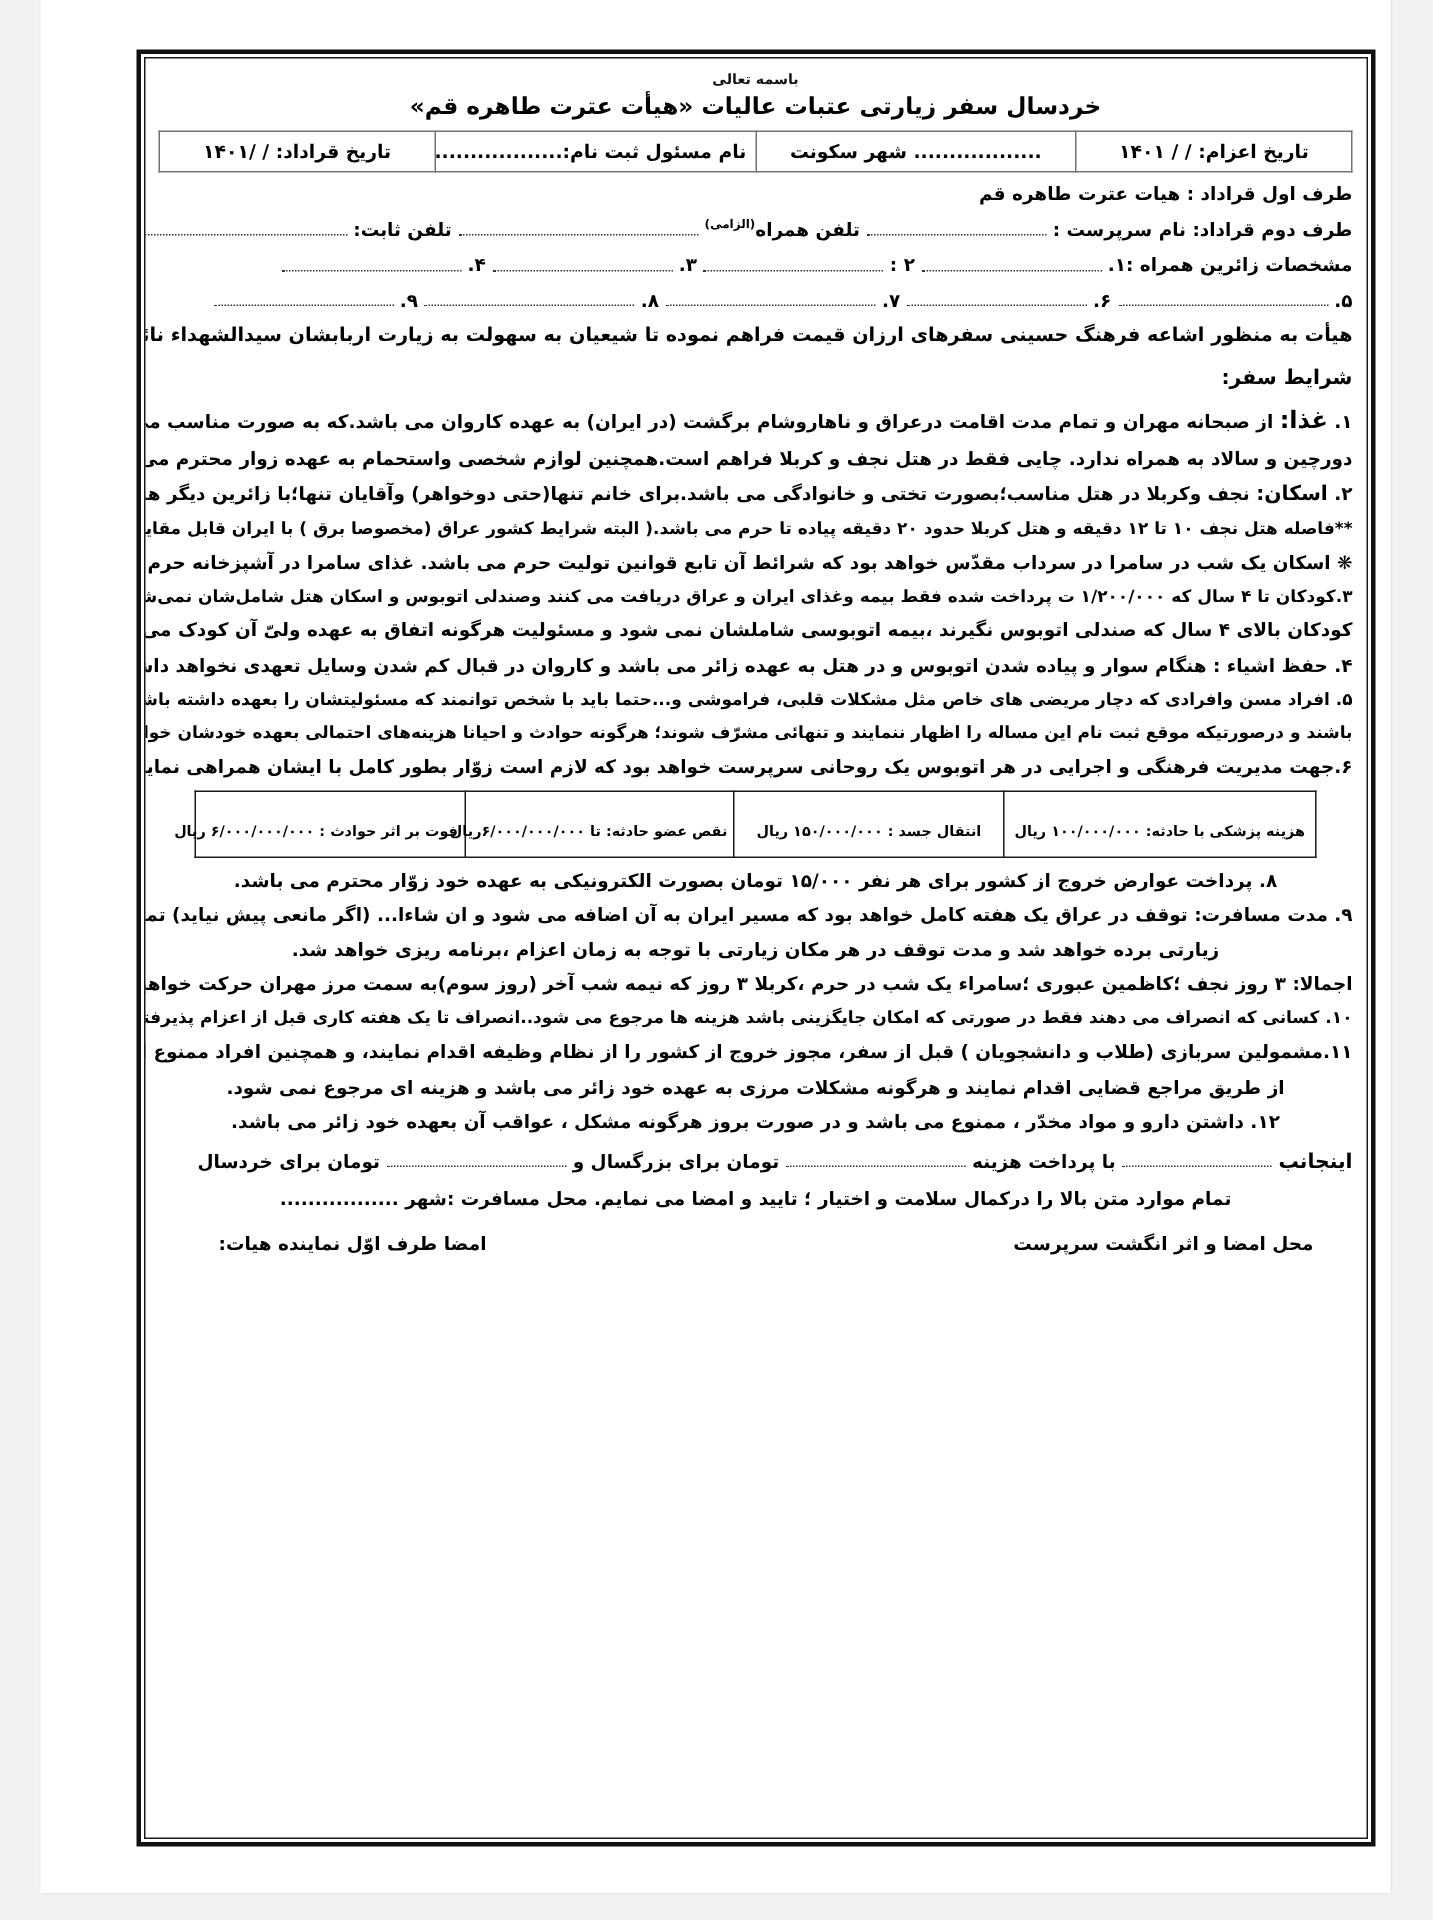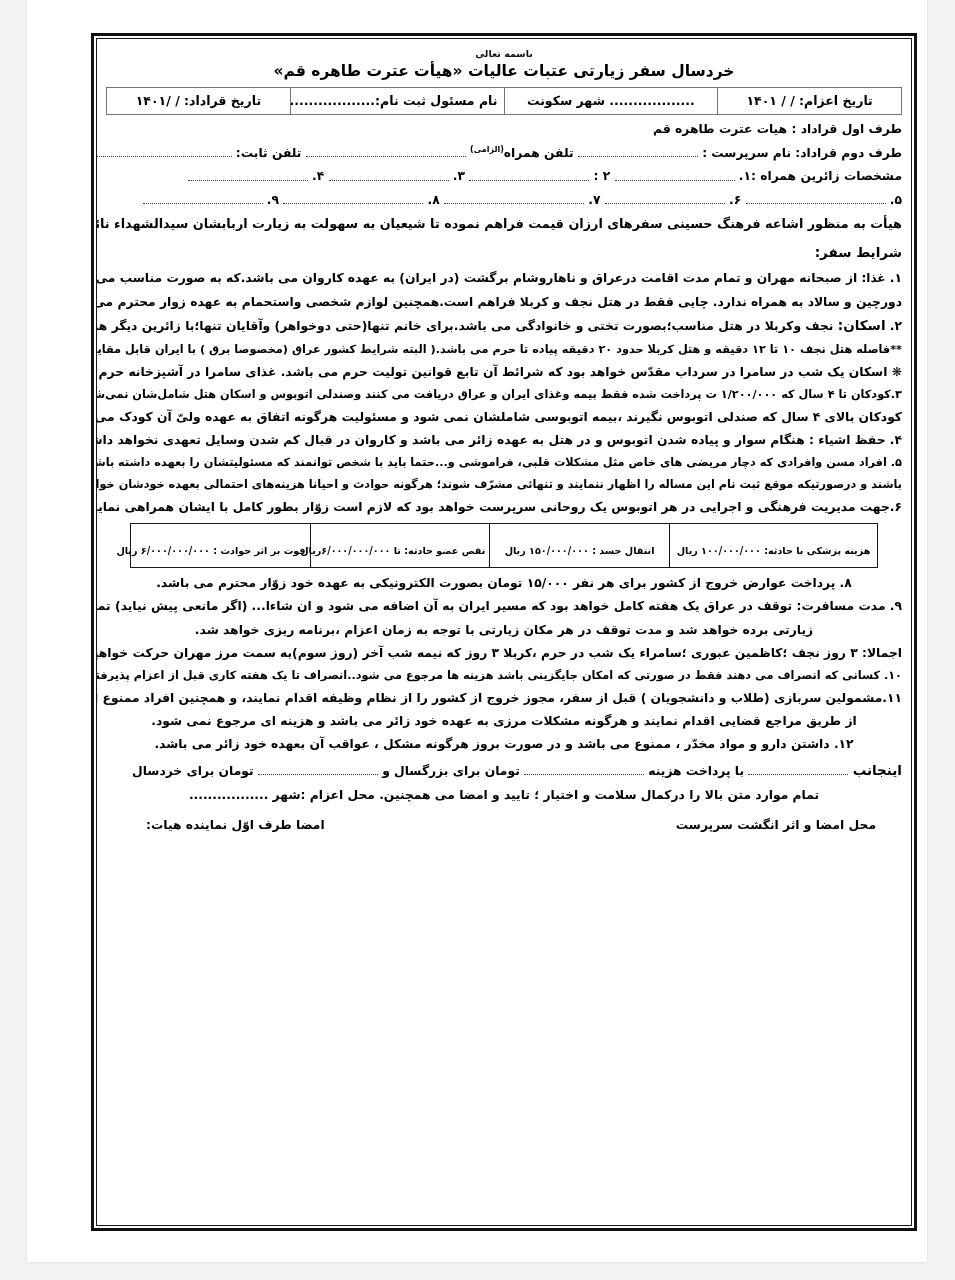--- a/index.html
+++ b/index.html
@@ -225,21 +225,21 @@
             <span class="fill f120"></span>
           </div>
 
           <div class="ln center loose" style="font-size:12.8px">هیأت به منظور اشاعه فرهنگ حسینی سفرهای ارزان قیمت فراهم نموده  تا  شیعیان به سهولت  به زیارت اربابشان سیدالشهداء نائل شوند.</div>
 
           <div class="section-head">شرایط سفر:</div>
 
           <div class="para-block">
             <div class="ln center">
               <span class="b">۱.</span>
-              <span class="b" style="font-size:12px">غذا:</span>
+              <span class="b" style="font-size:16px">غذا:</span>
               <span>از صبحانه مهران و تمام مدت اقامت درعراق و ناهاروشام برگشت (در ایران) به عهده کاروان می باشد.که به صورت مناسب  می باشد.</span>
             </div>
             <div class="ln center">دورچین و سالاد به همراه ندارد. چایی فقط در هتل نجف و کربلا فراهم است.همچنین لوازم شخصی واستحمام به عهده زوار محترم می باشد.</div>
           </div>
 
           <div class="para-block">
             <div class="ln center">
               <span class="b">۲.</span>
               <span class="b" style="font-size:13.5px">اسکان:</span>
               <span>نجف وکربلا در هتل مناسب؛بصورت تختی و خانوادگی می باشد.برای خانم تنها(حتی دوخواهر) وآقایان تنها؛با زائرین دیگر هم اتاق هستند.</span>
@@ -311,21 +311,21 @@
           <div class="ln right" style="margin-top:12px">
             <span class="b" style="font-size:13.5px">اینجانب</span>
             <span class="fill f100"></span>
             <span class="b">با پرداخت هزینه</span>
             <span class="fill f120"></span>
             <span>تومان برای بزرگسال و</span>
             <span class="fill f120"></span>
             <span>تومان برای خردسال</span>
           </div>
 
-          <div class="ln center">تمام موارد متن بالا را درکمال سلامت و اختیار ؛ تایید و امضا می همچنین. محل اعزام :شهر .................</div>
+          <div class="ln center">تمام موارد متن بالا را درکمال سلامت و اختیار ؛ تایید و امضا می نمایم. محل مسافرت :شهر .................</div>
 
           <div class="sig-row">
             <div>محل  امضا و اثر انگشت  سرپرست</div>
             <div class="sig-sp"></div>
             <div>امضا طرف اوّل نماینده هیات:</div>
           </div>
 
         </div>
       </div>
     </div>

